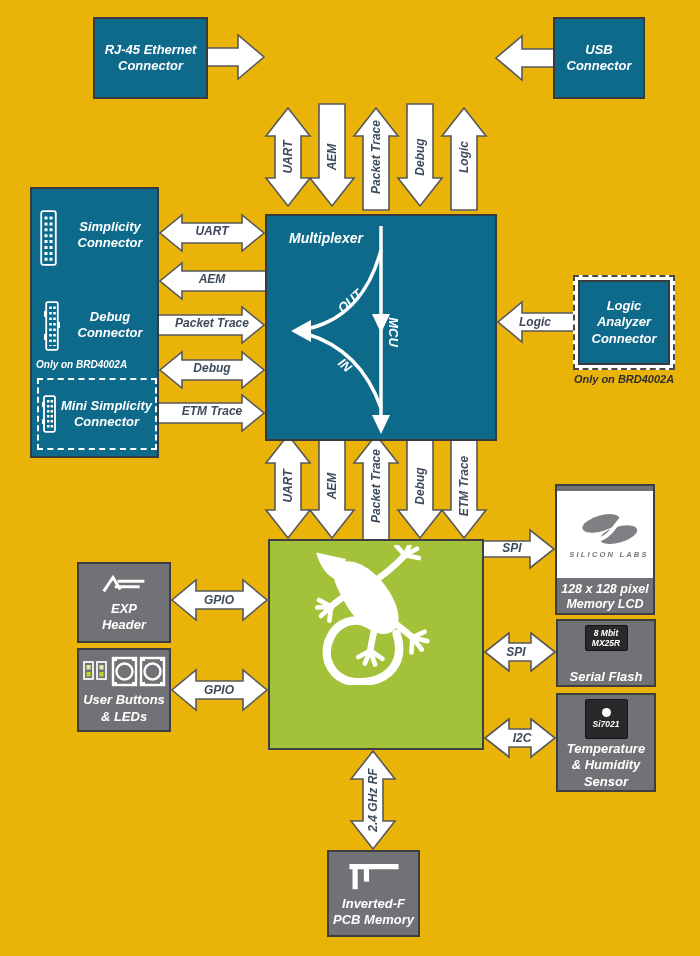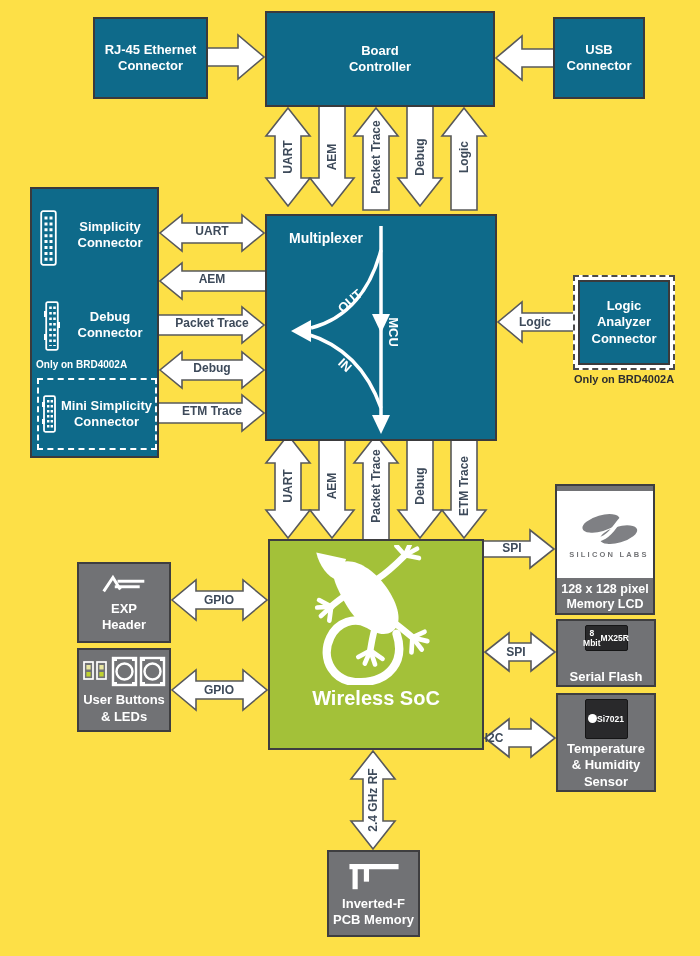--- a/index.html
+++ b/index.html
@@ -1,36 +1,36 @@
 <!DOCTYPE html>
 <html><head>
 <meta charset="utf-8">
 <style>
   html,body{margin:0;padding:0;background:#fff;width:700px;height:956px;overflow:hidden;
     font-family:"Liberation Sans", sans-serif;}
-  #stage{position:relative;width:700px;height:956px;background:#fde047;}
+  #stage{position:relative;width:700px;height:956px;background:#eab308;font-style:italic;}
   #arrow-layer{position:absolute;left:0;top:0;width:700px;height:956px;}
   .box{position:absolute;box-sizing:border-box;display:flex;flex-direction:column;
        align-items:center;justify-content:center;text-align:center;}
   .teal{background:#0e6a8a;border:2px solid #3a3a3c;color:#fff;}
   .gray{background:#717275;border:2px solid #3e3e40;color:#fff;}
   .green{background:#a3c139;border:2px solid #3e3e40;color:#fff;}
   .line{display:block;font-weight:700;font-size:13px;line-height:1.25;color:#fff;}
   .line.big{font-size:20px;line-height:1.35;}
   .blabel{position:absolute;font-weight:700;font-size:12px;color:#3d4a5a;white-space:nowrap;
           transform:translate(-50%,-50%);z-index:6;}
   .blabel.vert{transform:translate(-50%,-50%) rotate(-90deg);}
   .muxlabel{position:absolute;color:#fff;font-weight:700;font-size:13px;white-space:nowrap;z-index:7;}
   .note-white{position:absolute;color:#fff;font-weight:700;font-size:10px;white-space:nowrap;}
   .dashdot{position:absolute;box-sizing:border-box;border:2px dashed #4a4a4c;background:#fff;}
   .minibox{position:absolute;box-sizing:border-box;border:2px dashed #fff;
            display:flex;align-items:center;justify-content:center;gap:4px;}
   .caption-dark{position:absolute;color:#2e2e30;font-weight:700;font-size:11px;text-align:center;}
   .chip{background:#29292b;border:1.5px solid #151516;border-radius:2px;display:flex;
-        align-items:center;justify-content:center;text-align:center;}
+        flex-direction:column;align-items:center;justify-content:center;text-align:center;}
   .chip .ct{color:#fff;font-weight:700;font-size:8.5px;line-height:1.2;}
   .screen{background:#fff;display:flex;flex-direction:column;align-items:center;justify-content:center;}
   .silabs-text{color:#737477;font-weight:700;font-size:7.5px;letter-spacing:2.2px;margin-top:2px;}
 </style>
 </head>
 <body>
 
 <div id="stage">
 
   <svg id="arrow-layer">
@@ -58,24 +58,20 @@
       <polygon points="172.0,600.0 196.0,620.0 196.0,609.0 243.0,609.0 243.0,620.0 267.0,600.0 243.0,580.0 243.0,591.0 196.0,591.0 196.0,580.0" fill="#ffffff" stroke="#58595b" stroke-width="1.6"></polygon>
       <polygon points="172.0,690.0 196.0,710.0 196.0,699.0 243.0,699.0 243.0,710.0 267.0,690.0 243.0,670.0 243.0,681.0 196.0,681.0 196.0,670.0" fill="#ffffff" stroke="#58595b" stroke-width="1.6"></polygon>
       <polygon points="373.0,751.0 351.0,779.0 363.0,779.0 363.0,821.0 351.0,821.0 373.0,849.0 395.0,821.0 383.0,821.0 383.0,779.0 395.0,779.0" fill="#ffffff" stroke="#58595b" stroke-width="1.6"></polygon>
     </svg>
 
   <div class="box teal" style="left:93px;top:17px;width:115px;height:82px;">
     <span class="line">RJ-45 Ethernet</span>
     <span class="line">Connector</span>
   </div>
 
-  <div class="box teal" style="left:265px;top:11px;width:230px;height:96px;">
-    <span class="line">Board</span>
-    <span class="line">Controller</span>
-  </div>
 
   <div class="box teal" style="left:553px;top:17px;width:92px;height:82px;">
     <span class="line">USB</span>
     <span class="line">Connector</span>
   </div>
 
   <div class="box teal" style="left:30px;top:187px;width:129px;height:271px;justify-content:flex-start;">
     <svg style="position:absolute;left:8px;top:21px;" width="17" height="56" viewBox="0 0 17 56">
       <rect x="1.2" y="1.2" width="14.6" height="53.6" rx="2" fill="none" stroke="#fff" stroke-width="1.8"></rect>
       <line x1="6" y1="6.5" x2="6" y2="51" stroke="#fff" stroke-width="3" stroke-dasharray="3 2.9"></line>
@@ -163,21 +159,20 @@
           <line x1="84" y1="113" x2="97" y2="122"></line>
       </g>
       <path d="M108,82 C116,88 122,93 128,98" fill="none" stroke="#fff" stroke-width="7" stroke-linecap="round"></path>
       <g stroke="#fff" stroke-width="5" stroke-linecap="round">
         <line x1="129" y1="99" x2="142" y2="93"></line>
           <line x1="129" y1="99" x2="145" y2="103"></line>
         <line x1="129" y1="99" x2="139" y2="112"></line>
           <line x1="129" y1="99" x2="128" y2="115"></line>
       </g>
     </svg>
-    <span class="line big">Wireless SoC</span>
   </div>
 
   <div class="box gray" style="left:77px;top:562px;width:94px;height:81px;">
     <svg width="52" height="24" viewBox="0 0 56 26">
       <polyline points="6,21 16,6 24,19" fill="none" stroke="#fff" stroke-width="3.2"></polyline>
       <line x1="21" y1="10" x2="50" y2="10" stroke="#fff" stroke-width="3.2"></line>
       <line x1="18" y1="16" x2="45" y2="16" stroke="#fff" stroke-width="3.2"></line>
     </svg>
     <span class="line" style="margin-top:5px;">EXP</span>
     <span class="line">Header</span>
@@ -268,18 +263,18 @@
   <span class="blabel" style="left:535px;top:322px;">Logic</span>
 
   <span class="blabel vert" style="left:288px;top:486px;">UART</span>
   <span class="blabel vert" style="left:332px;top:486px;">AEM</span>
   <span class="blabel vert" style="left:376px;top:486px;">Packet Trace</span>
   <span class="blabel vert" style="left:420px;top:486px;">Debug</span>
   <span class="blabel vert" style="left:464px;top:486px;">ETM Trace</span>
 
   <span class="blabel" style="left:512px;top:548px;">SPI</span>
   <span class="blabel" style="left:516px;top:652px;">SPI</span>
-  <span class="blabel" style="left:488px;top:738px;padding-left:12px;">I2C</span>
+  <span class="blabel" style="left:516px;top:738px;padding-left:12px;">I2C</span>
   <span class="blabel" style="left:219px;top:600px;">GPIO</span>
   <span class="blabel" style="left:219px;top:690px;">GPIO</span>
   <span class="blabel vert" style="left:373px;top:800px;">2.4 GHz RF</span>
 
 </div>
 
 </body></html>

